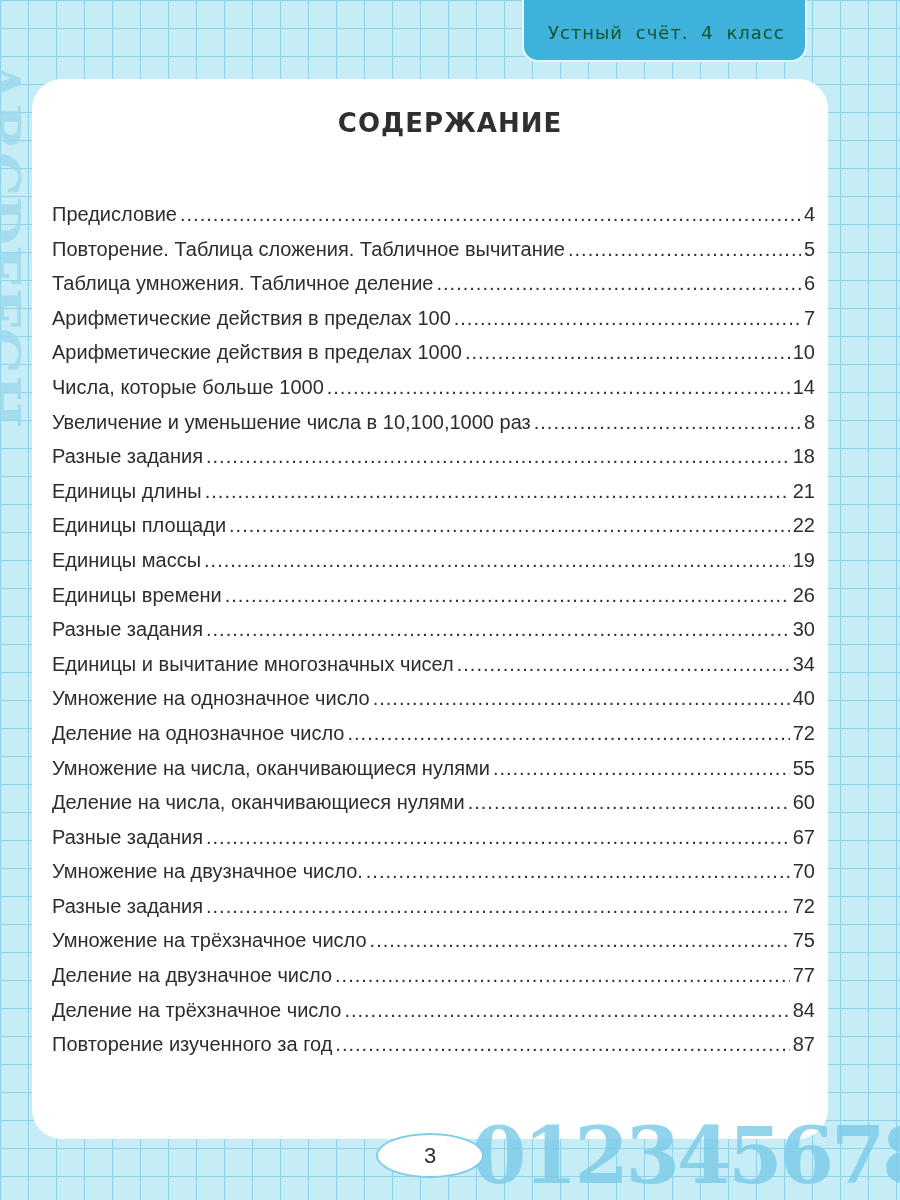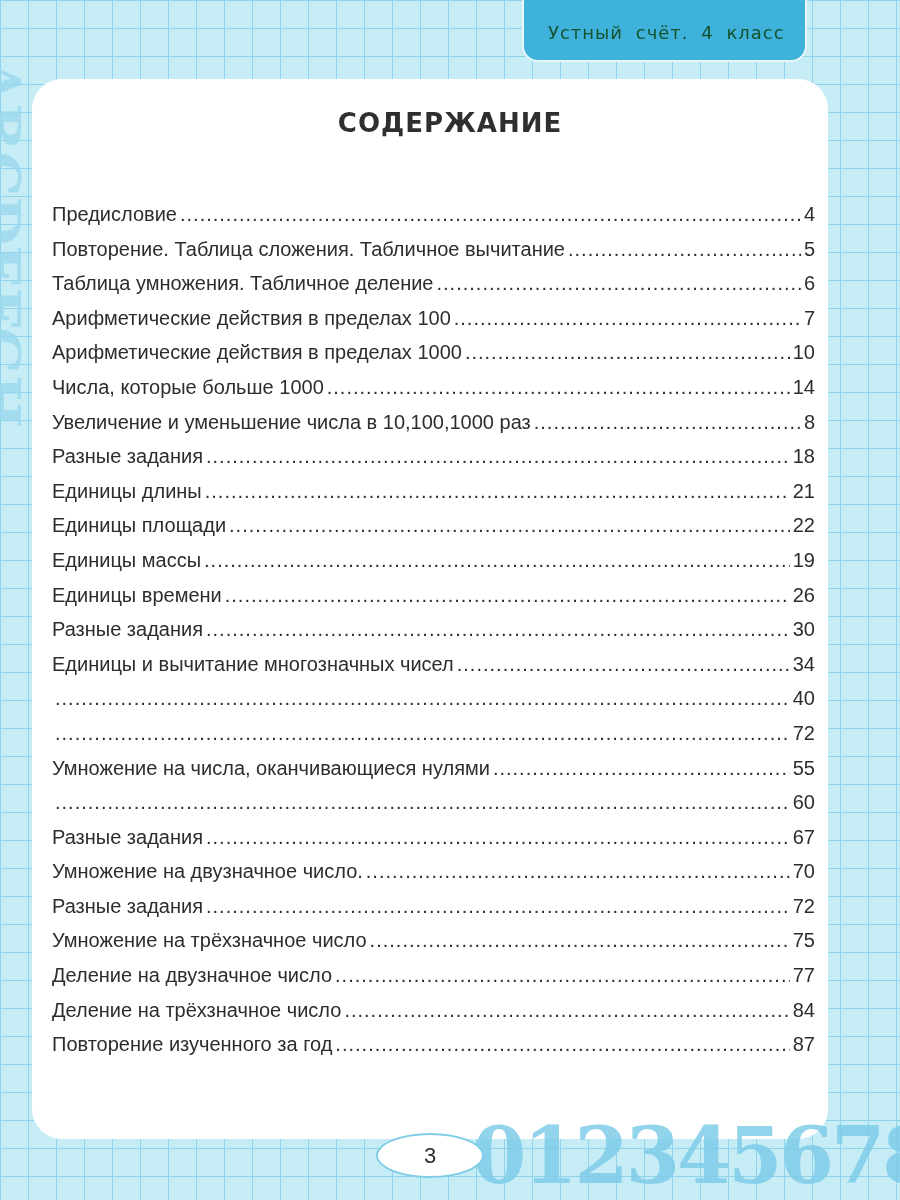--- a/index.html
+++ b/index.html
@@ -141,33 +141,36 @@
       <span class="toc-label">Разные задания</span>
       <span class="toc-dots"></span>
       <span class="toc-page">30</span>
     </li>
     <li class="toc-item">
       <span class="toc-label">Единицы и вычитание многозначных чисел</span>
       <span class="toc-dots"></span>
       <span class="toc-page">34</span>
     </li>
     <li class="toc-item">
+      <span class="toc-label">Умножение на однозначное число</span>
       <span class="toc-dots"></span>
       <span class="toc-page">40</span>
     </li>
     <li class="toc-item">
+      <span class="toc-label">Деление на однозначное число</span>
       <span class="toc-dots"></span>
       <span class="toc-page">72</span>
     </li>
     <li class="toc-item">
       <span class="toc-label">Умножение на числа, оканчивающиеся нулями</span>
       <span class="toc-dots"></span>
       <span class="toc-page">55</span>
     </li>
     <li class="toc-item">
+      <span class="toc-label">Деление на числа, оканчивающиеся нулями</span>
       <span class="toc-dots"></span>
       <span class="toc-page">60</span>
     </li>
     <li class="toc-item">
       <span class="toc-label">Разные задания</span>
       <span class="toc-dots"></span>
       <span class="toc-page">67</span>
     </li>
     <li class="toc-item">
       <span class="toc-label">Умножение на двузначное число.</span>

